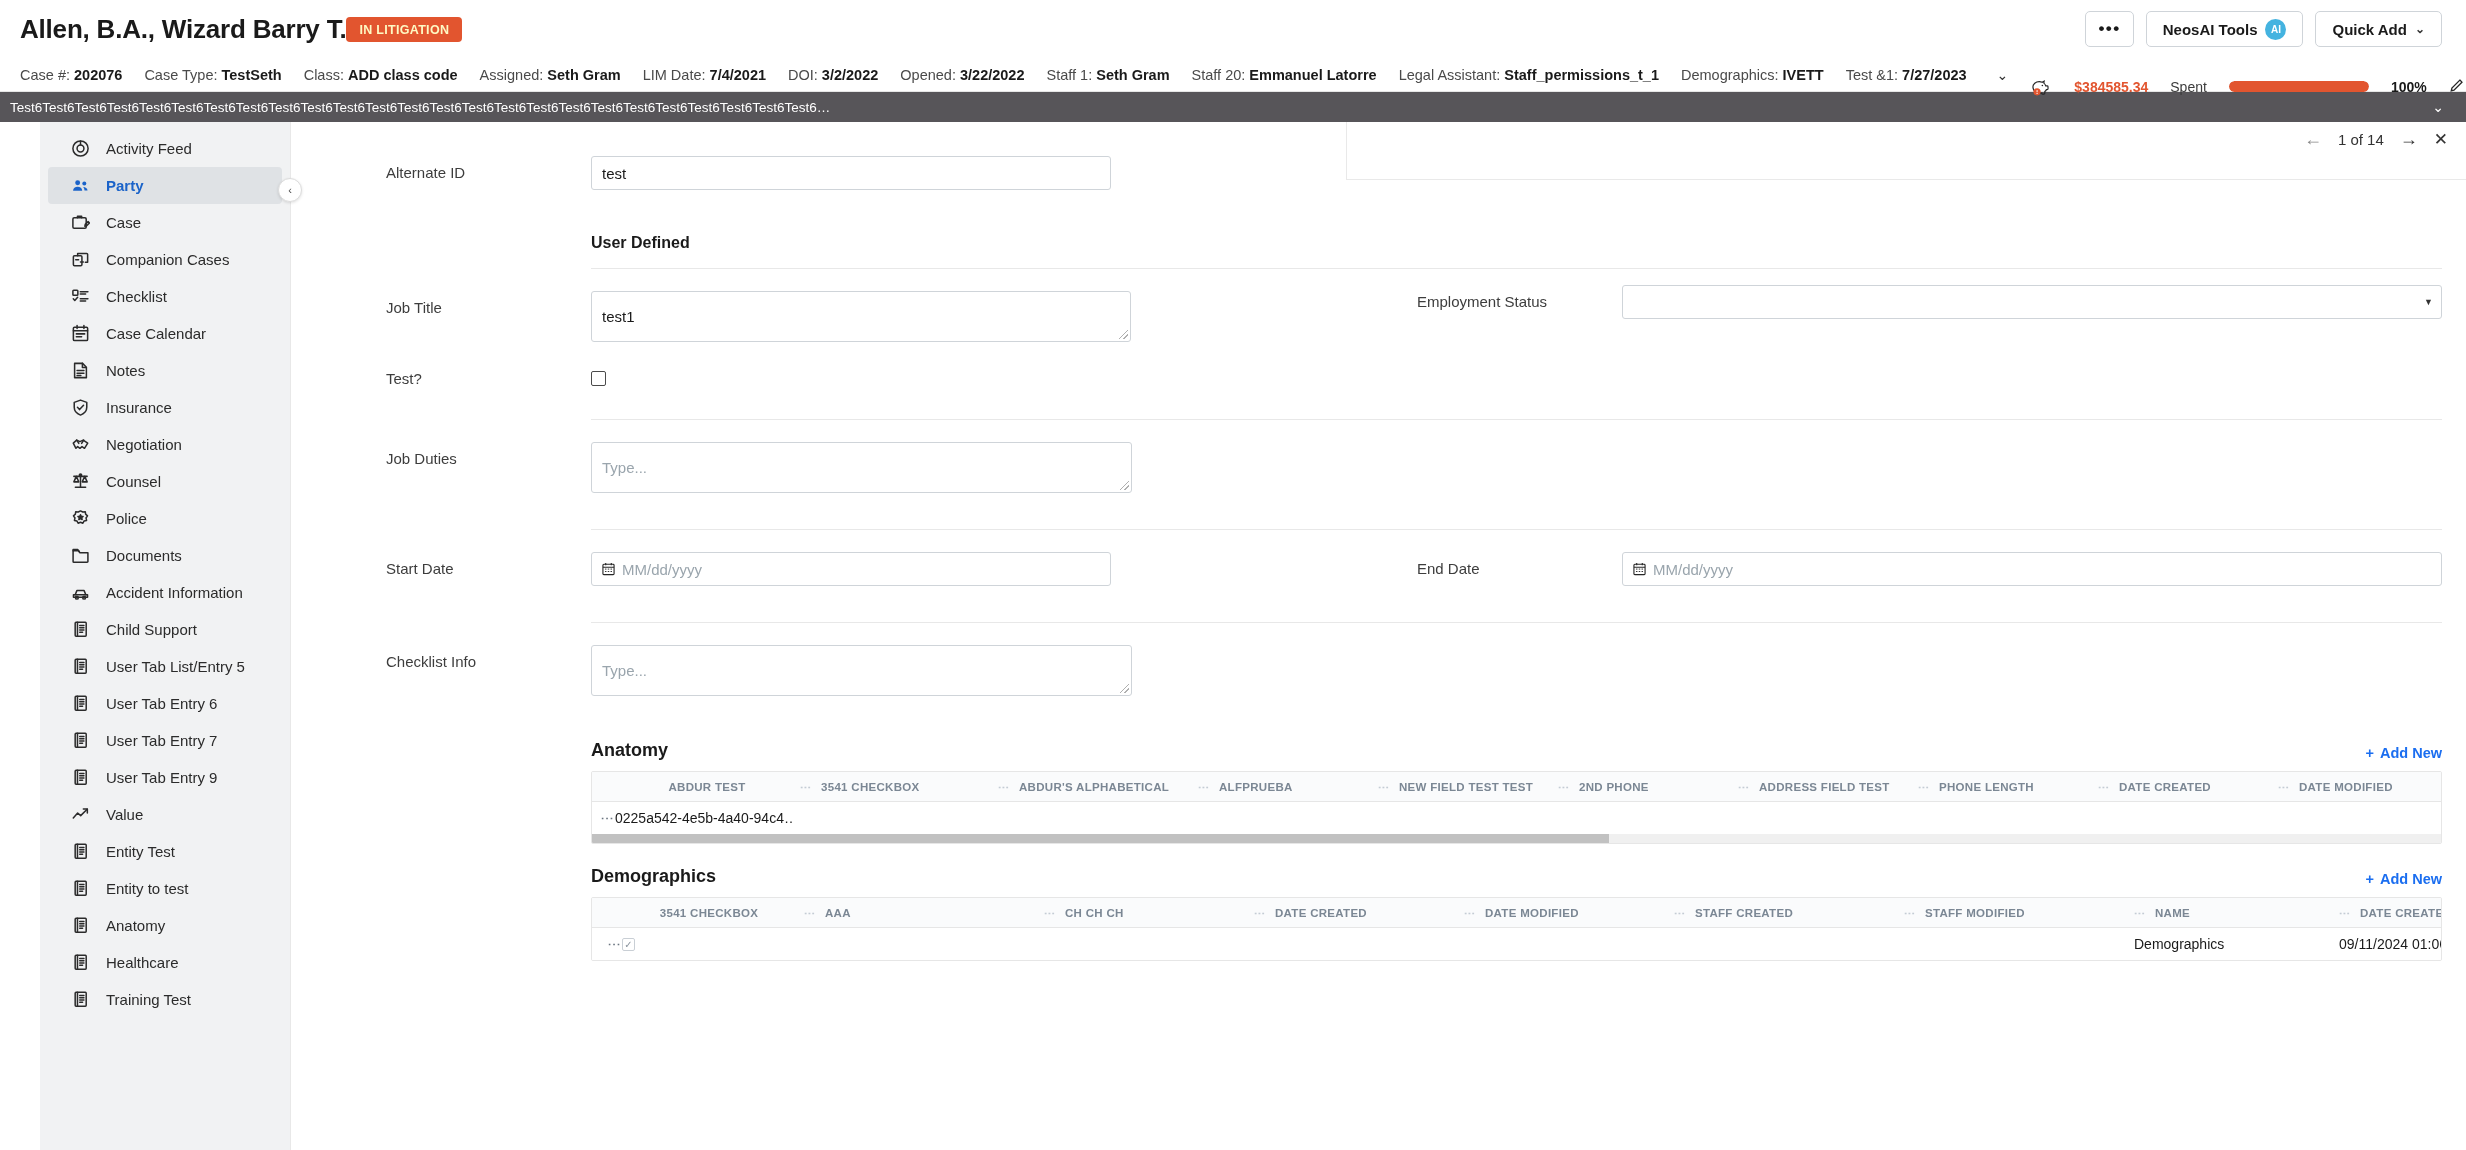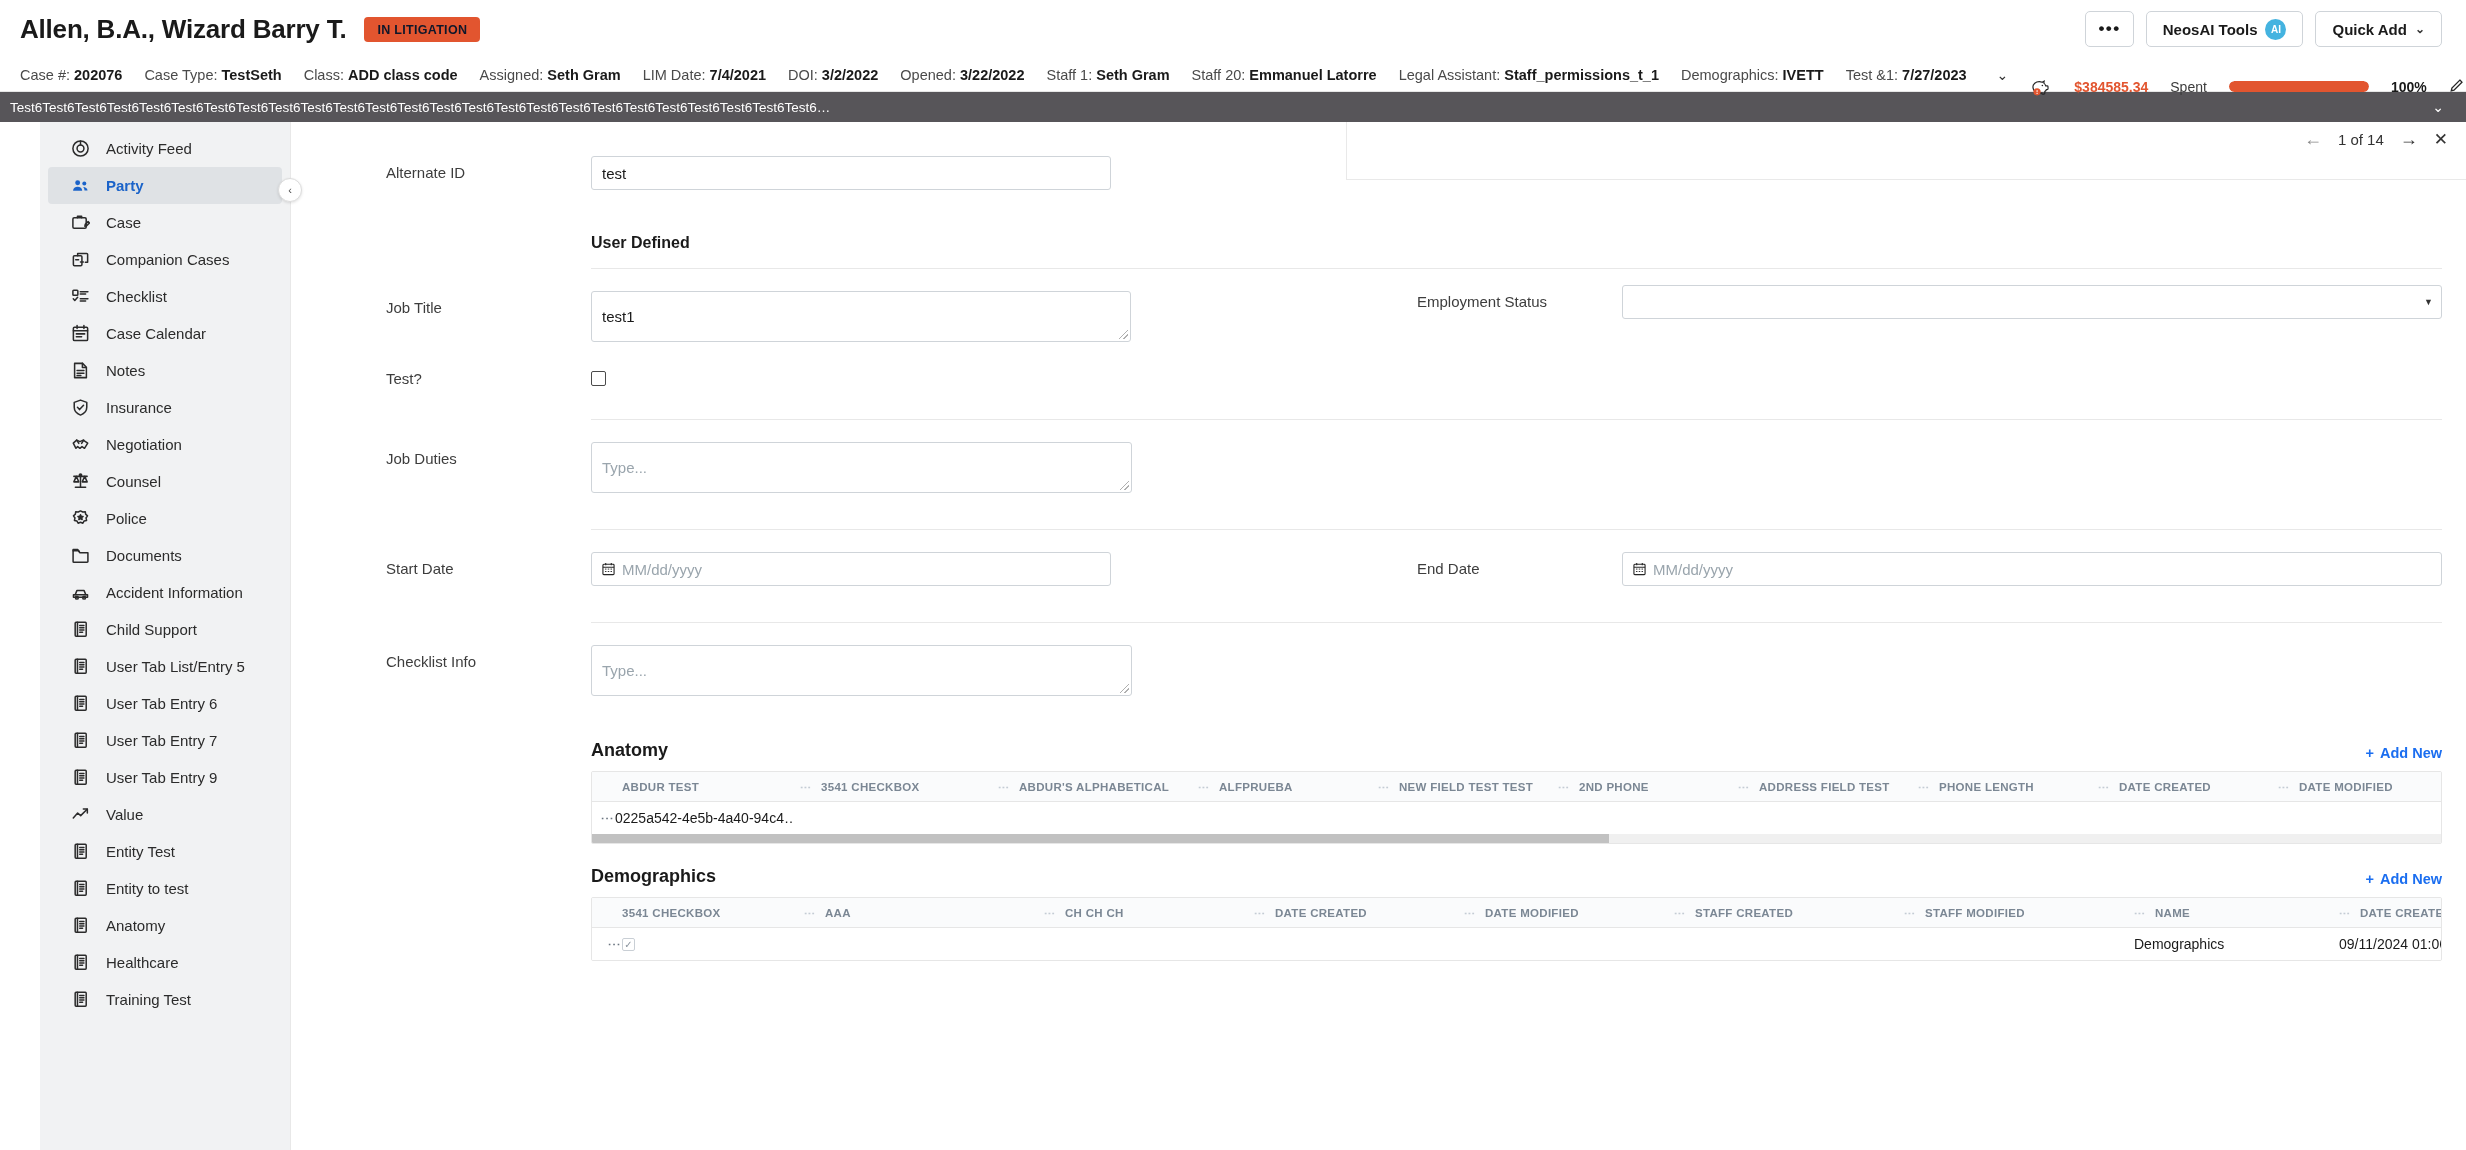--- a/index.html
+++ b/index.html
@@ -17,22 +17,21 @@
     display: flex; align-items: center;
     padding: 0 24px 0 20px;
     background: #fff;
     position: relative;
   }
   .case-title {
     font-size: 26px; font-weight: 700; letter-spacing: -0.2px;
     color: #1a1a1a; white-space: nowrap;
   }
   .status-badge {
-    margin-left: 18px;
-    background: #e2552f; color: #0f172a;
+    background: #e2552f; color: #fef9c3;
     font-size: 12.5px; font-weight: 700;
     letter-spacing: 0.3px;
     padding: 6px 13px 5px; border-radius: 4px;
     white-space: nowrap; text-transform: uppercase;
   }
   .header-right {
     margin-left: auto; display: flex; align-items: center; gap: 12px;
   }
   .btn-outline {
     border: 1px solid #cfd4d9; background: #fff;
@@ -206,21 +205,21 @@
   .th {
     font-size: 11.5px; font-weight: 700; color: #7b8794;
     letter-spacing: 0.3px; text-transform: uppercase;
     display: flex; align-items: center; white-space: nowrap;
     position: relative; padding-left: 8px;
   }
   .th .grip {
     color: #c4ccd4; font-size: 11px; margin-right: 8px; letter-spacing: -1px;
     writing-mode: vertical-rl; cursor: col-resize;
   }
-  .th.first { padding-left: 30px; }
+  .th.first { padding-left: 30px; justify-content: center; }
   .tbody-row {
     display: flex; align-items: center; height: 32px;
     font-size: 14px; color: #1a1a1a; background: #fff;
   }
   .td { display: flex; align-items: center; padding-left: 8px; white-space: nowrap; overflow: hidden; }
   .td.first { padding-left: 8px; }
   .row-menu { color: #6b7580; font-size: 13px; width: 22px; text-align: center; cursor: pointer; letter-spacing: -1px; writing-mode: vertical-rl; }
   .chk-sm {
     width: 13px; height: 13px; border: 1px solid #c9cfd5; border-radius: 2px;
     display: flex; align-items: center; justify-content: center;

